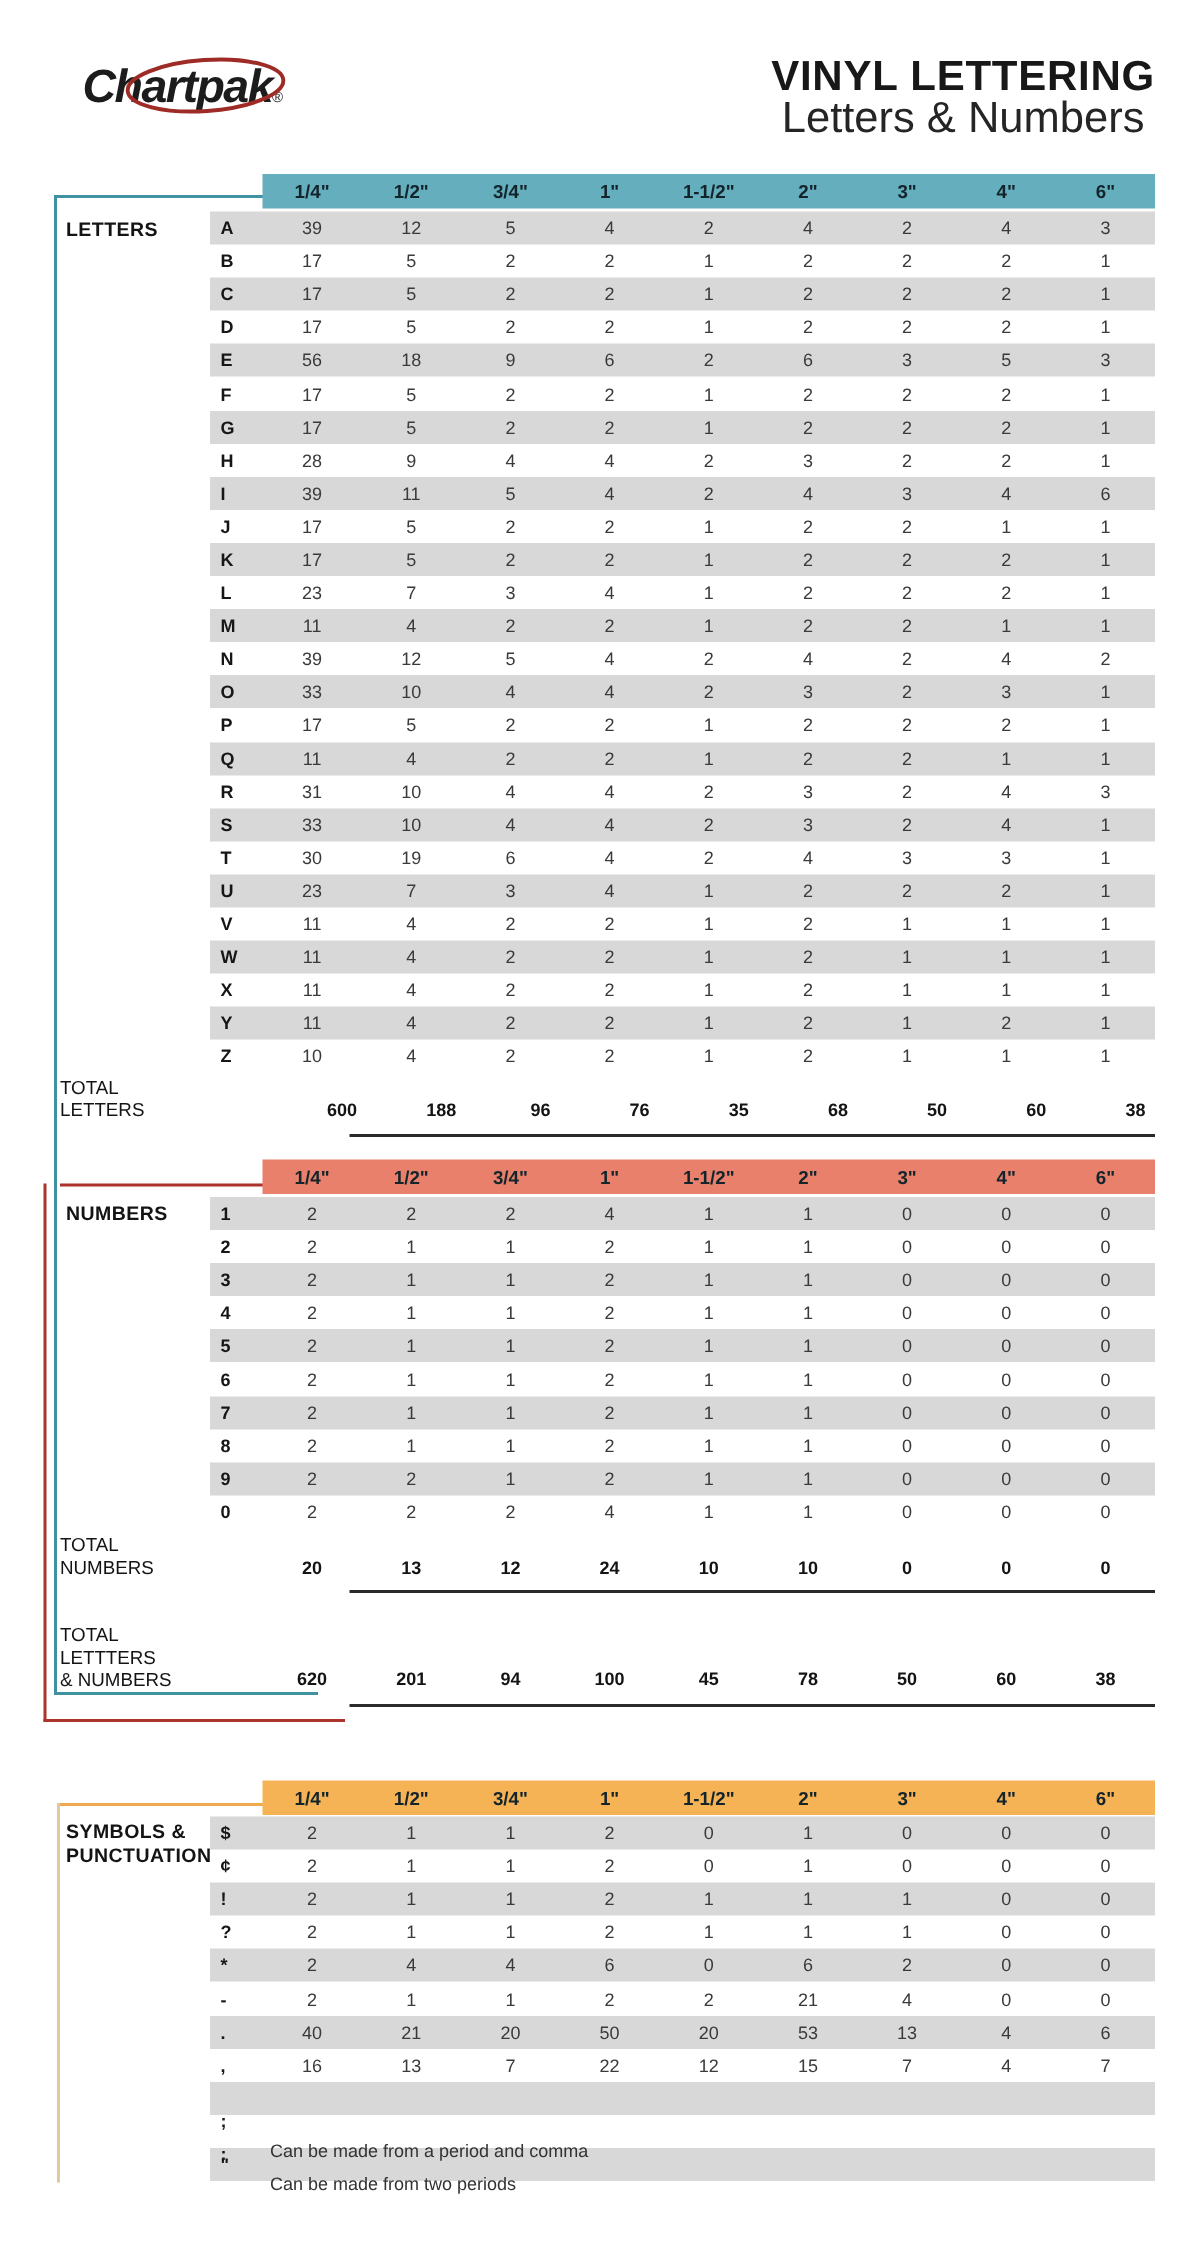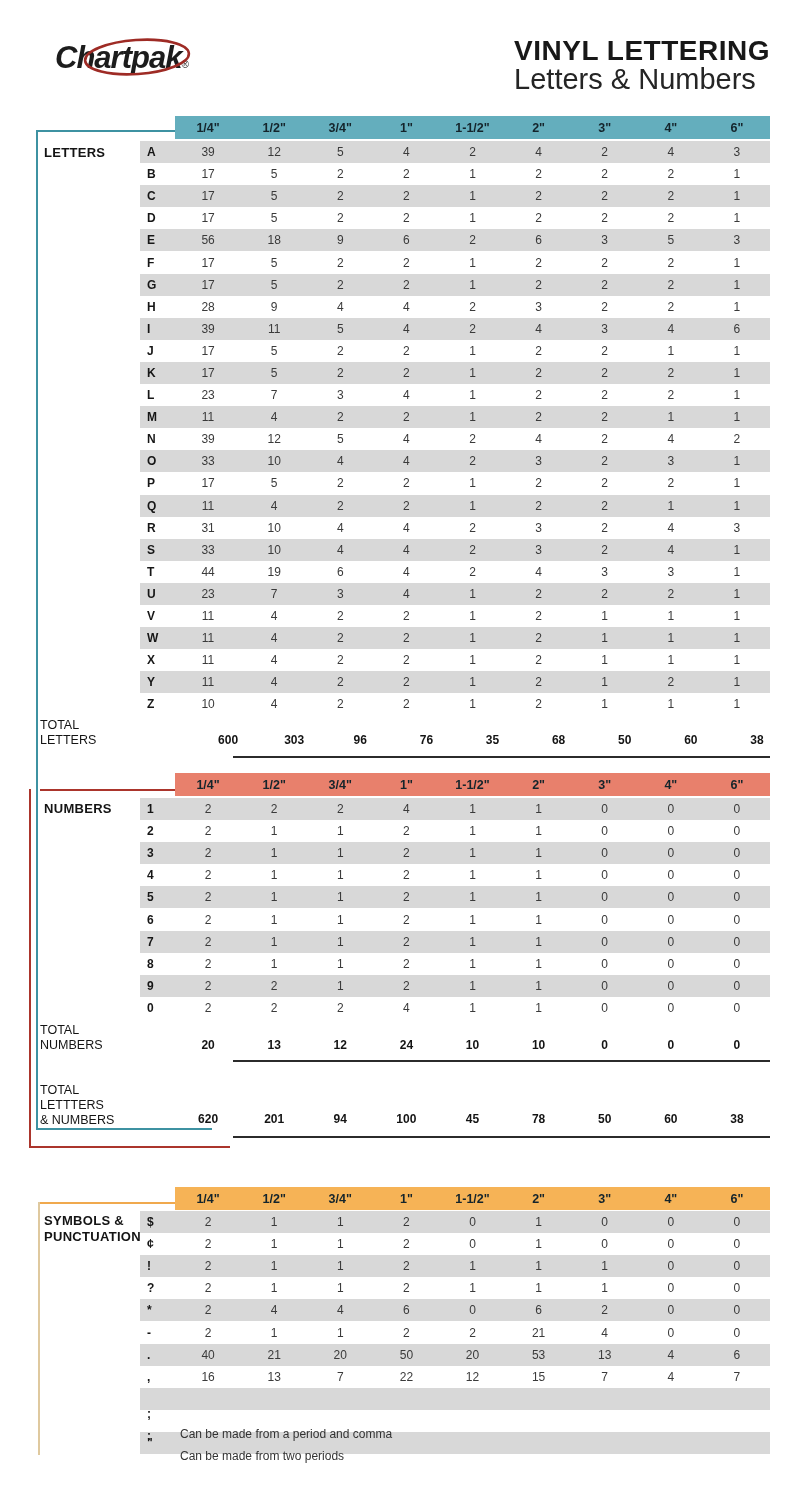--- a/index.html
+++ b/index.html
@@ -6,21 +6,21 @@
   .page{position:relative;width:800px;height:1505px;background:#ffffff;overflow:hidden;
         font-family:"Liberation Sans","DejaVu Sans",sans-serif;color:#1a1a1a;}
 
   
   .logo{position:absolute;left:55px;top:40px;height:40px;}
   .logo-text{font-size:31px;font-weight:bold;font-style:italic;letter-spacing:-1px;color:#1c1c1c;position:relative;z-index:2;}
   .logo-reg{font-size:10px;vertical-align:baseline;color:#1c1c1c;position:relative;z-index:2;}
   .logo-ellipse{position:absolute;left:24px;top:-7px;z-index:3;pointer-events:none;}
 
   
-  .titleblock{position:absolute;right:30px;top:36px;text-align:left;margin-left:41px;}
+  .titleblock{position:absolute;right:30px;top:36px;text-align:center;margin-left:41px;}
   .title{font-size:28px;font-weight:bold;letter-spacing:.5px;color:#181818;line-height:30px;}
   .subtitle{font-size:29px;font-weight:normal;color:#252525;line-height:26px;}
 
   
   .band{position:absolute;left:175px;width:595px;height:23px;display:grid;grid-template-columns:repeat(9,1fr);align-items:center;}
   .hcell{text-align:center;font-weight:bold;font-size:12.5px;color:#14242b;}
 
   
   .tbody{position:absolute;left:140px;width:630px;}
   .trow{display:grid;grid-template-columns:35px repeat(9,1fr);height:22.1px;align-items:center;}
@@ -303,21 +303,21 @@
         <div class="tcell">4</div>
         <div class="tcell">4</div>
         <div class="tcell">2</div>
         <div class="tcell">3</div>
         <div class="tcell">2</div>
         <div class="tcell">4</div>
         <div class="tcell">1</div>
       </div>
       <div class="trow">
         <div class="tlabel">T</div>
-        <div class="tcell">44</div>
+        <div class="tcell">30</div>
         <div class="tcell">19</div>
         <div class="tcell">6</div>
         <div class="tcell">4</div>
         <div class="tcell">2</div>
         <div class="tcell">4</div>
         <div class="tcell">3</div>
         <div class="tcell">3</div>
         <div class="tcell">1</div>
       </div>
       <div class="trow shade">
@@ -394,21 +394,21 @@
       </div>
     </div>
 
   <div class="total-label" style="top:718px;">
     <div>TOTAL</div>
     <div>LETTERS</div>
   </div>
   <div class="totals-row" style="top:733px;gap:40px;">
       <div class="tlabel"></div>
       <div class="tcell">600</div>
-      <div class="tcell">303</div>
+      <div class="tcell">188</div>
       <div class="tcell">96</div>
       <div class="tcell">76</div>
       <div class="tcell">35</div>
       <div class="tcell">68</div>
       <div class="tcell">50</div>
       <div class="tcell">60</div>
       <div class="tcell">38</div>
     </div>
   <div class="rule" style="left:233px;top:756px;width:537px;"></div>
 

